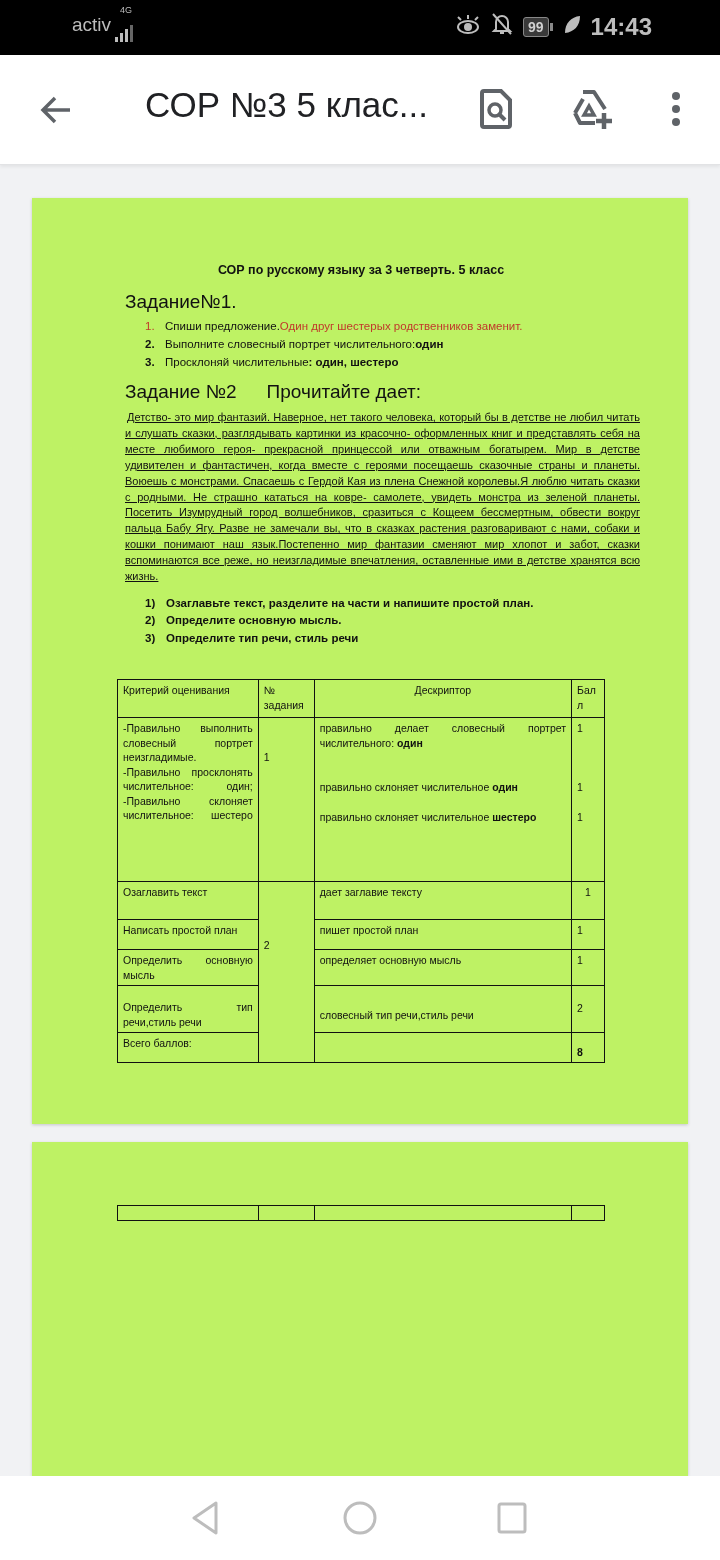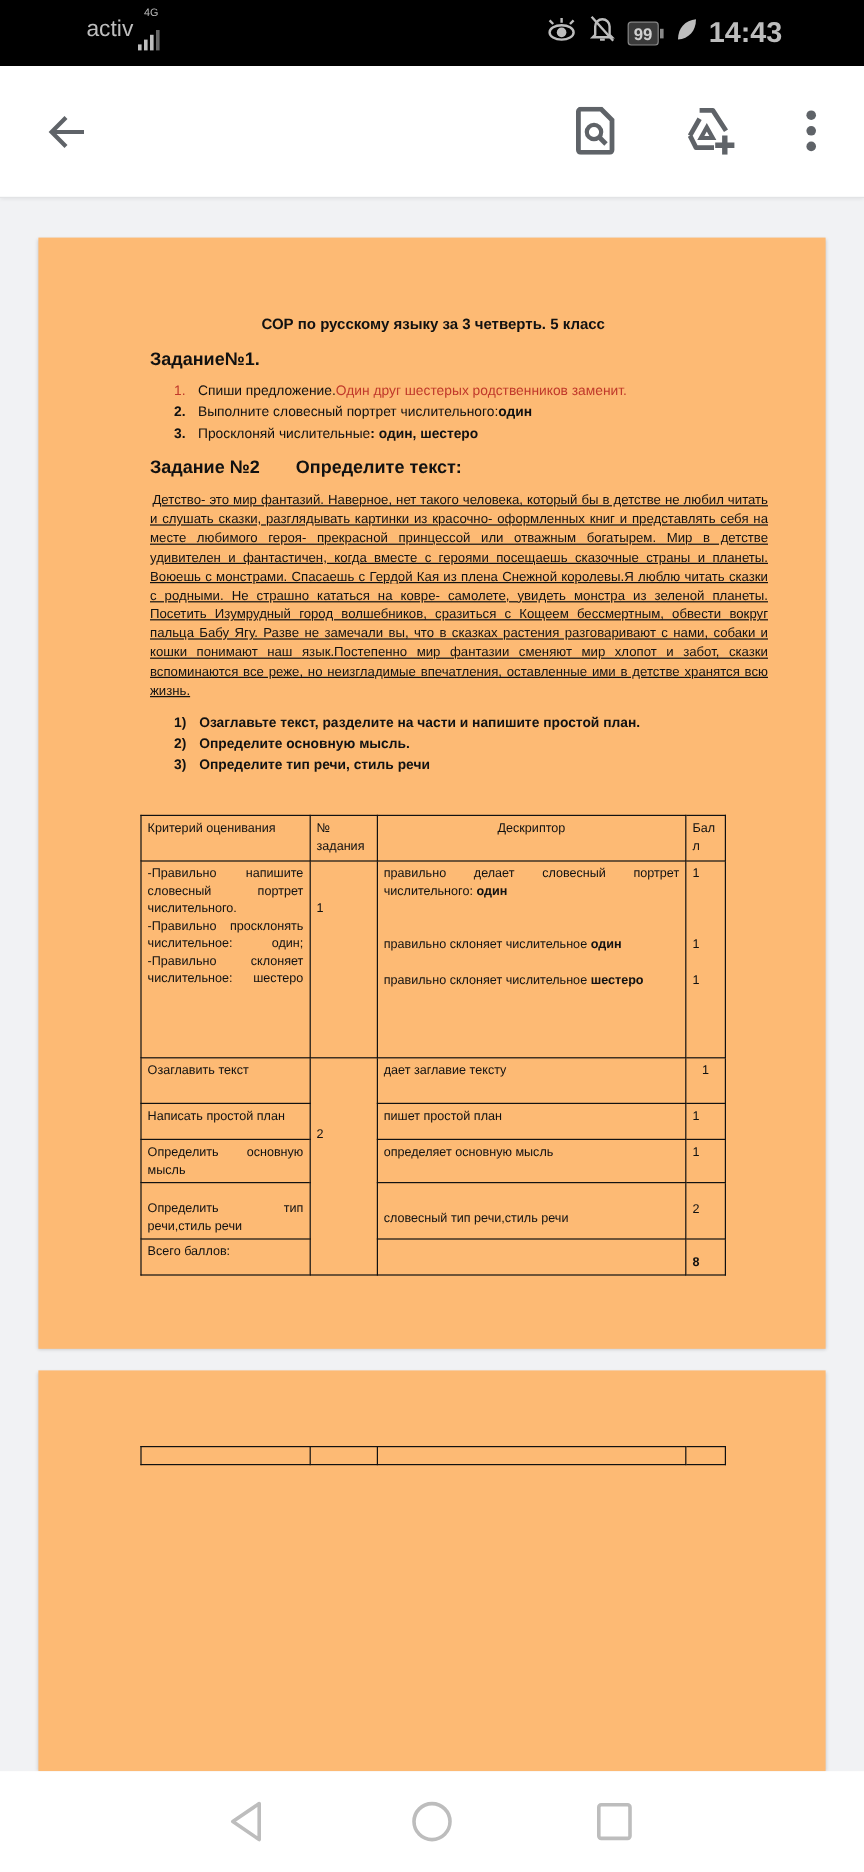--- a/index.html
+++ b/index.html
@@ -11,26 +11,26 @@
   .bars { display: flex; align-items: flex-end; gap: 2px; }
   .bars span { display: block; width: 3px; background: #bdbdbd; }
   .status-right { position: absolute; right: 68px; top: 12px; display: flex; align-items: center; gap: 10px; font-size: 24px; font-weight: bold; }
   .battery { display: flex; align-items: center; }
   .battery .box { border: 1.5px solid #888; border-radius: 3px; background: #3a3a3a; color: #d0d0d0; font-size: 14px; padding: 0 4px; line-height: 18px; }
   .battery .tip { width: 3px; height: 8px; background: #888; margin-left: 1px; }
   .app-bar { position: absolute; left: 0; top: 55px; width: 720px; height: 110px; background: #fff; border-bottom: 1px solid #e2e3e5; box-shadow: 0 2px 3px rgba(0,0,0,0.06); }
   .back-btn { position: absolute; left: 34px; top: 33px; width: 44px; height: 44px; display: flex; align-items: center; justify-content: center; }
   .app-title { position: absolute; left: 145px; top: 30px; font-size: 35px; color: #202124; white-space: nowrap; }
   .action { position: absolute; top: 30px; width: 48px; height: 48px; display: flex; align-items: center; justify-content: center; }
-  .page { position: absolute; left: 32px; width: 656px; background: #fdba74; box-shadow: 0 1px 3px rgba(0,0,0,0.18); }
+  .page { position: absolute; left: 32px; width: 656px; background: #bef264; box-shadow: 0 1px 3px rgba(0,0,0,0.18); }
   .page1 { top: 198px; height: 926px; }
   .page2 { top: 1142px; height: 334px; }
   .doc { position: absolute; left: 85px; width: 488px; font-family: "Liberation Sans", sans-serif; color: #111; }
   .doc-title { position: absolute; top: 65px; left: 0; width: 100%; text-align: center; font-weight: bold; font-size: 12.5px; }
-  .task-h { position: absolute; font-weight: bold; font-size: 15px; }
+  .task-h { position: absolute; font-weight: normal; font-size: 19px; }
   .ol { position: absolute; left: 28px; font-size: 11.5px; }
   .ol .li { display: flex; height: 18px; align-items: center; }
   .ol .num { width: 20px; }
   .red { color: #c0392b; }
   .b { font-weight: bold; }
   .para { position: absolute; top: 212px; left: 8px; width: 515px; font-size: 11px; line-height: 15.9px; text-align: justify; text-indent: 2px; text-decoration: underline; }
   .ol2 { position: absolute; left: 28px; top: 396px; font-size: 11.5px; font-weight: bold; }
   .ol2 .li { display: flex; height: 17.5px; align-items: center; }
   .ol2 .num { width: 21px; }
   table.rubric { position: absolute; left: 85px; top: 481px; width: 488px; border-collapse: collapse; font-size: 10.5px; color: #111; }
@@ -85,20 +85,21 @@
     <span>14:43</span>
   </div>
 </div>
 
 <div class="app-bar">
   <div class="back-btn">
     <svg width="36" height="36" viewBox="0 0 36 36">
         <path d="M32 18 H6 M17 6 L5 18 L17 30" fill="none" stroke="#5f6368" stroke-width="3.5"></path>
       </svg>
   </div>
+  <div class="app-title">СОР №3 5 клас...</div>
   <div class="action" style="left:472px">
     <svg width="34" height="40" viewBox="0 0 34 40">
         <path d="M3 4 a2 2 0 0 1 2-2 H22 L31 11 V36 a2 2 0 0 1 -2 2 H5 a2 2 0 0 1 -2-2 Z" fill="none" stroke="#5f6368" stroke-width="4"></path>
         <circle cx="16" cy="21" r="6" fill="none" stroke="#5f6368" stroke-width="3.5"></circle>
         <path d="M20 25 L26 31" stroke="#5f6368" stroke-width="4"></path>
       </svg>
   </div>
   <div class="action" style="left:568px">
     <svg width="46" height="40" viewBox="0 0 46 40">
         <path d="M14 3 H25 L36 20 M6 24 L14 10 M6 24 L11 34 H26" fill="none" stroke="#5f6368" stroke-width="4" stroke-linejoin="round"></path>
@@ -132,21 +133,21 @@
           <span class="b">один</span>
       </div>
       <div class="li">
         <span class="num b">3.</span>
         <span>Просклоняй числительные</span>
           <span class="b">: один, шестеро</span>
       </div>
     </div>
 
     <div class="task-h" style="top:183px;left:8px;">
-      <span>Задание №2</span><span style="display:inline-block;width:30px"></span><span>Определите текст:</span>
+      <span>Задание №2</span><span style="display:inline-block;width:30px"></span><span>Прочитайте дает:</span>
     </div>
 
     <div class="para">Детство- это мир фантазий. Наверное, нет такого человека, который бы в детстве не любил читать и слушать сказки, разглядывать картинки из красочно- оформленных книг и представлять себя на месте любимого героя- прекрасной принцессой или отважным богатырем.  Мир в детстве удивителен и фантастичен, когда вместе с героями посещаешь сказочные страны и планеты. Воюешь с монстрами. Спасаешь с Гердой Кая из плена Снежной королевы.Я люблю читать сказки с родными. Не страшно кататься на ковре- самолете, увидеть монстра из зеленой планеты. Посетить Изумрудный город волшебников, сразиться с Кощеем бессмертным, обвести вокруг пальца Бабу Ягу. Разве не замечали вы, что в сказках растения разговаривают с нами, собаки и кошки понимают наш язык.Постепенно мир фантазии сменяют мир хлопот и забот, сказки вспоминаются все реже, но неизгладимые впечатления, оставленные ими в детстве хранятся всю жизнь.</div>
 
     <div class="ol2">
       <div class="li">
           <span class="num">1)</span>
           <span>Озаглавьте текст, разделите на части и напишите простой план.</span>
         </div>
       <div class="li">
@@ -163,21 +164,21 @@
   <table class="rubric">
     <tbody>
         <tr style="height:38px">
       <td class="c1">Критерий оценивания</td>
       <td class="c2">№ задания</td>
       <td class="c3" style="text-align:center">Дескриптор</td>
       <td class="c4" style="word-break:break-all">Балл</td>
     </tr>
     <tr style="height:164px">
       <td>
-        <div class="just">-Правильно напишите словесный портрет числительного.</div>
+        <div class="just">-Правильно выполнить словесный портрет неизгладимые.</div>
         <div class="just">-Правильно просклонять числительное: один;</div>
         <div class="just">-Правильно склоняет числительное: шестеро</div>
       </td>
       <td style="padding-top:32px">1</td>
       <td>
         <div style="height:59px">
               <span class="just" style="display:block;text-align-last:left"><span>правильно делает словесный портрет числительного: </span><span class="b">один</span></span>
             </div>
         <div style="height:30px"><span>правильно склоняет числительное </span><span class="b">один</span></div>
         <div><span>правильно склоняет числительное </span><span class="b">шестеро</span></div>

